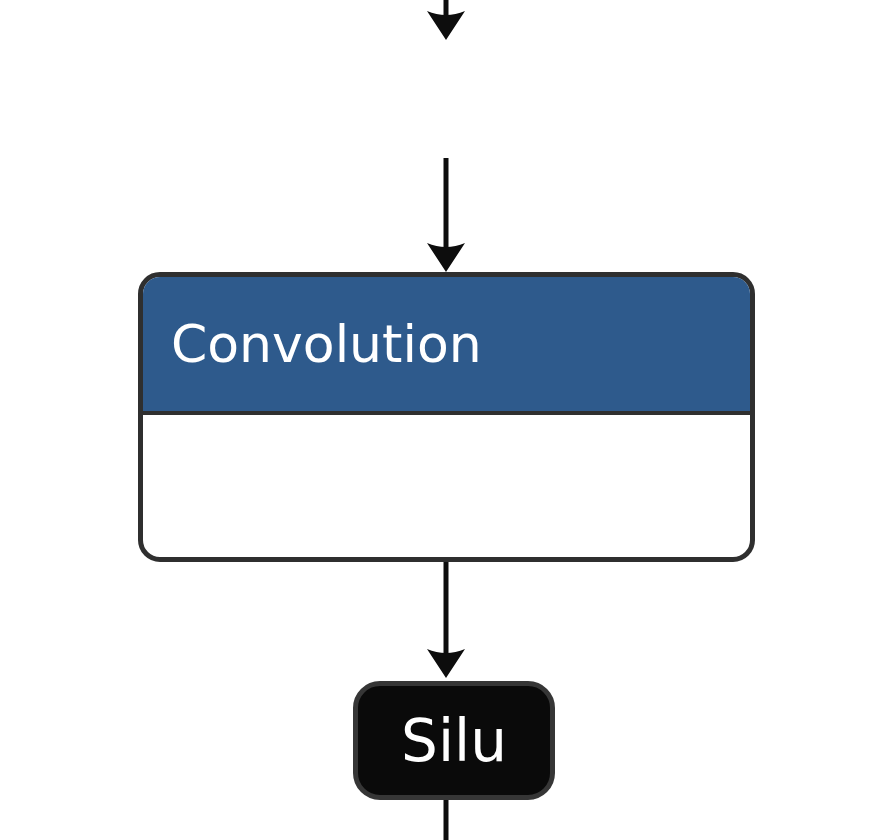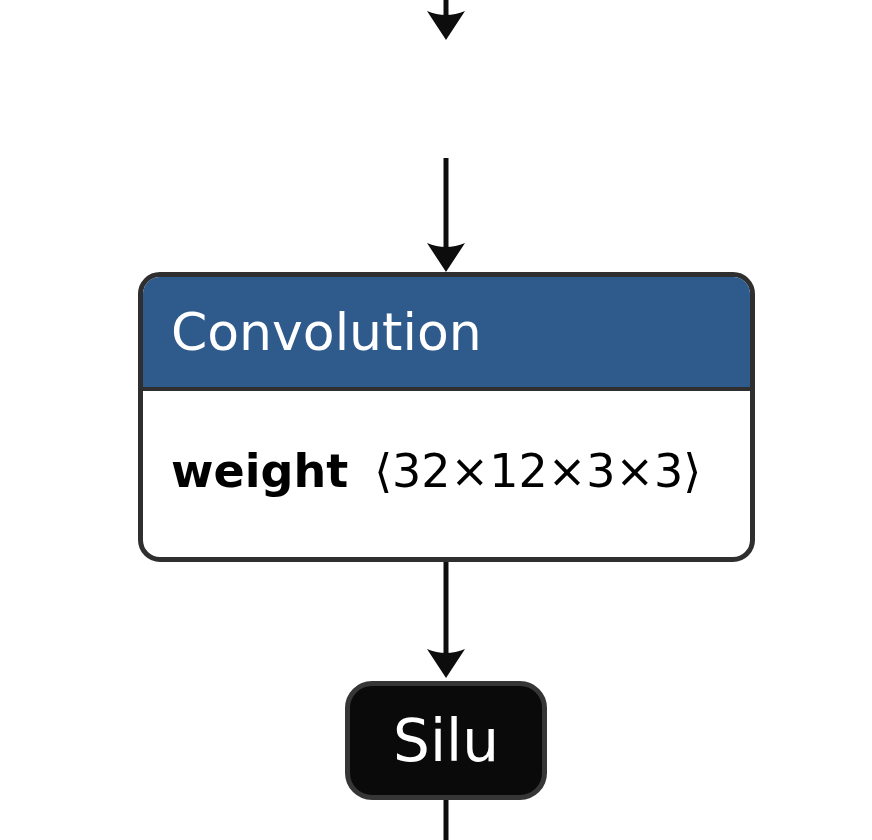--- a/index.html
+++ b/index.html
@@ -38,40 +38,40 @@
     border: 5px solid var(--node-border, #363636);
     border-radius: 27px;
     display: flex;
     align-items: center;
     justify-content: center;
     color: var(--text-light, #ffffff);
     font-size: 58px;
     cursor: pointer;
   }
   .node-yolov5focus { left: 208px; top: 40px; width: 472px; height: 118px; }
-  .node-silu        { left: 345px; top: 681px; width: 202px; height: 119px; }
+  .node-silu        { left: 353px; top: 681px; width: 202px; height: 119px; }
   .layer {
     position: absolute;
     left: 138px;
     top: 272px;
     width: 617px;
     height: 290px;
     box-sizing: border-box;
     background: var(--body-fill, #ffffff);
     border: 5px solid var(--layer-border, #2f2f2f);
     border-radius: 22px;
     overflow: hidden;
     display: flex;
     flex-direction: column;
     cursor: pointer;
   }
   .layer-header {
     flex: none;
     box-sizing: border-box;
-    height: 114px;
+    height: 138px;
     background: var(--header-blue, #2e5a8c);
     border-bottom: 4px solid var(--layer-border, #2f2f2f);
     color: var(--text-light, #ffffff);
     font-size: 52px;
     display: flex;
     align-items: center;
     padding: 0 28px;
   }
   .layer-body {
     flex: 1;
@@ -114,23 +114,20 @@
       <path class="edge-shaft" d="M446 798 L446 842"></path>
     </g>
   </svg>
 
 
   <div class="layer">
     <div class="layer-header">
       <span>Convolution</span>
     </div>
     <div class="layer-body">
-      <div class="attr-row">
-        <span class="attr-name">weight</span><span class="attr-value">⟨32×12×3×3⟩</span>
-      </div>
     </div>
   </div>
 
   <div class="node-black node-silu">
     <span>Silu</span>
   </div>
 
 </div>
 
 </body></html>

